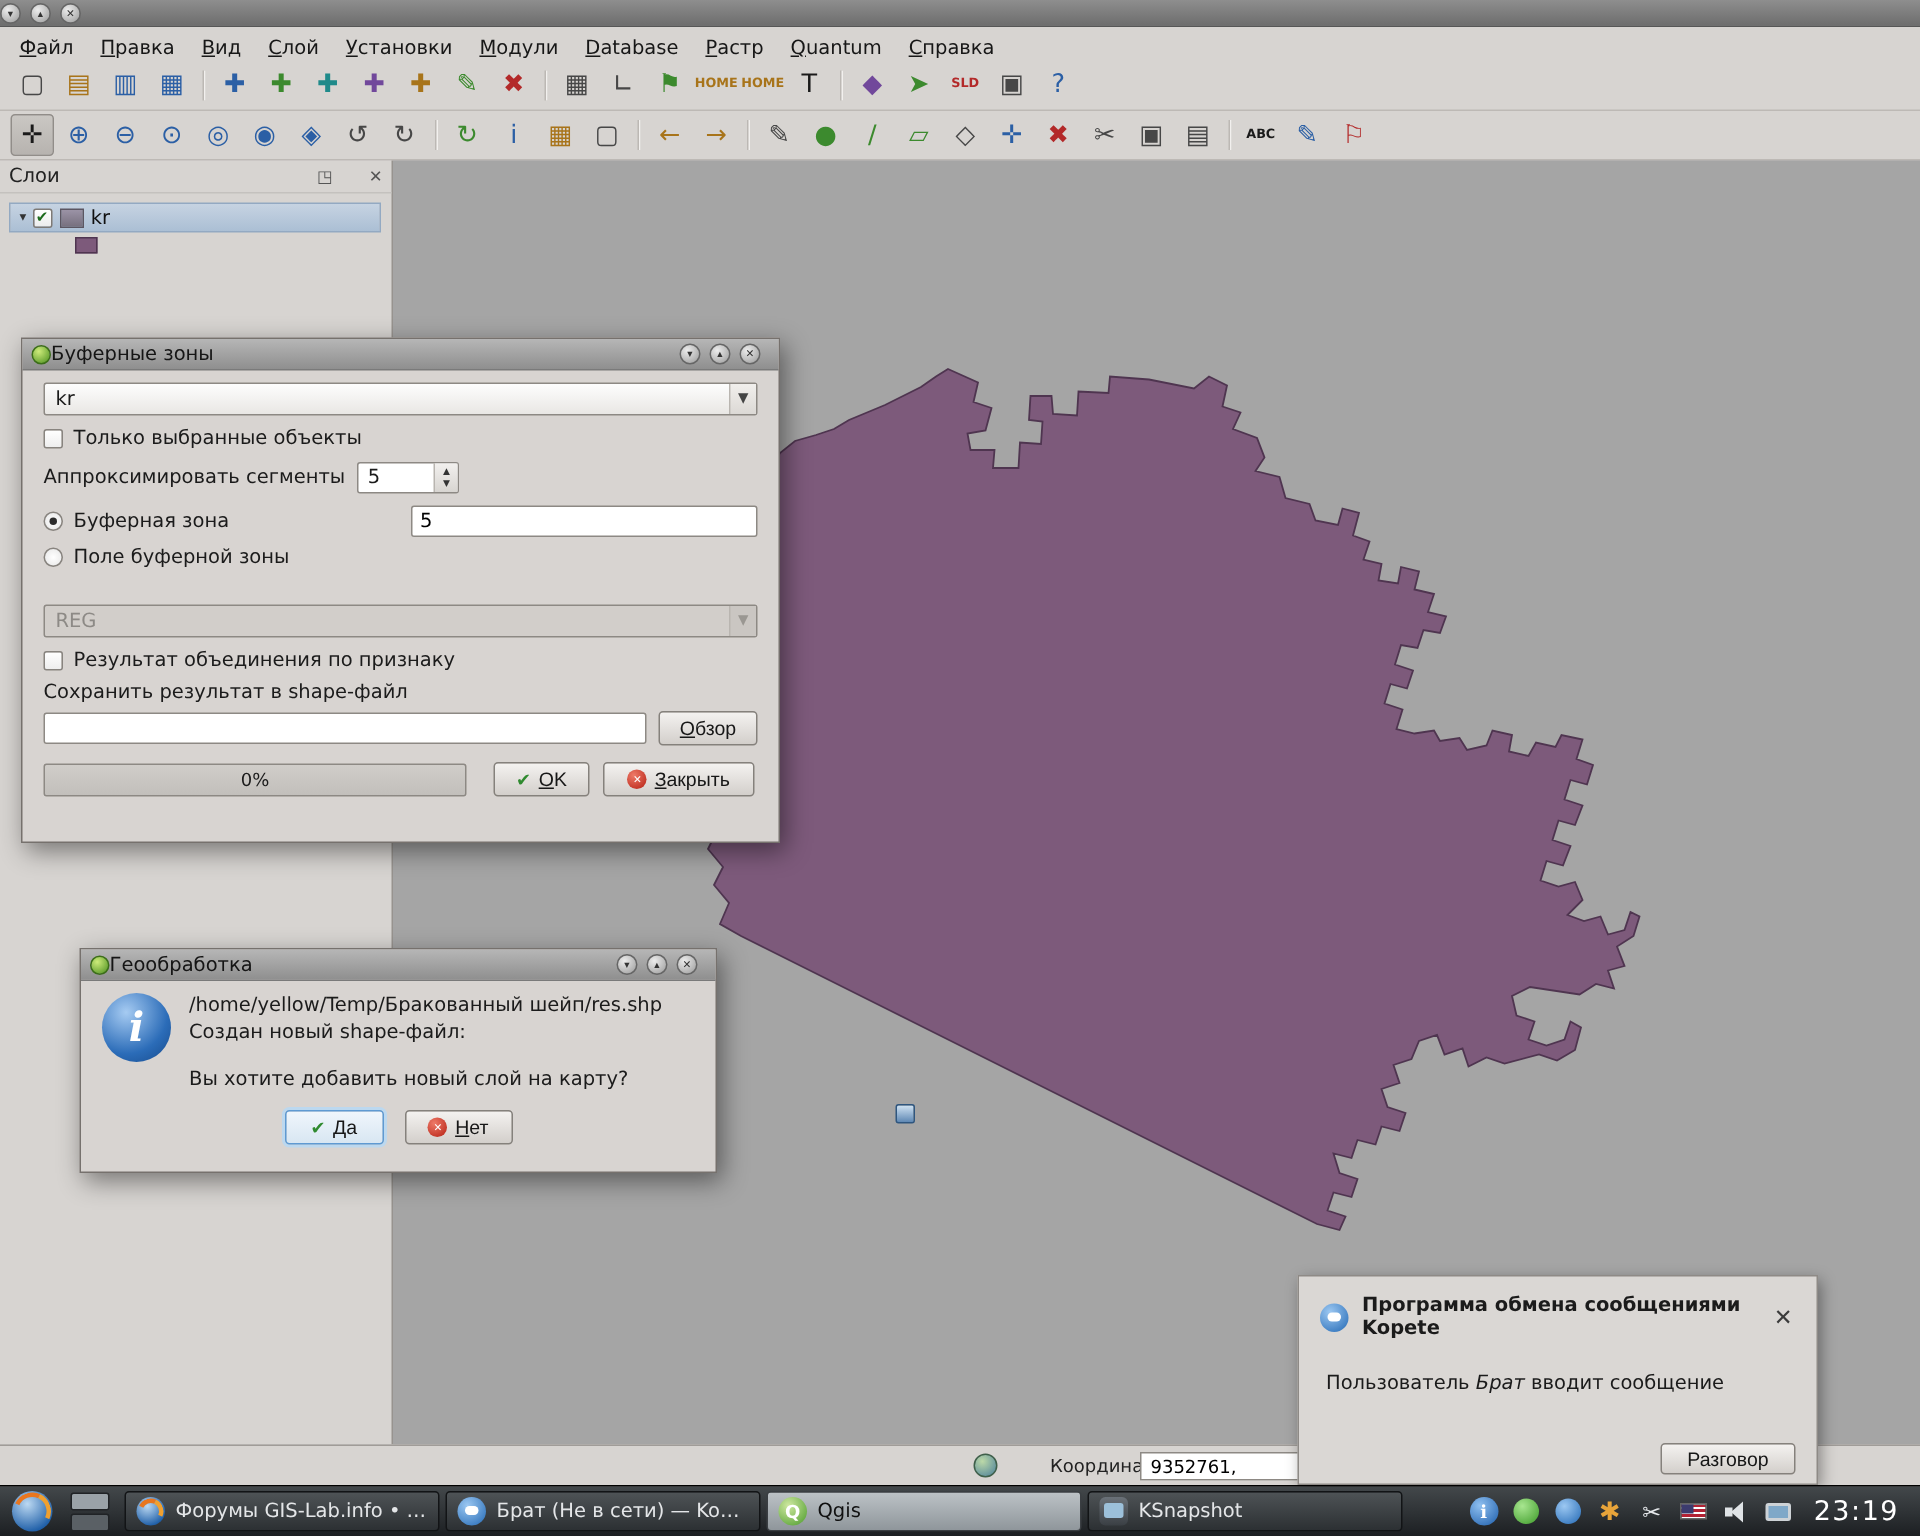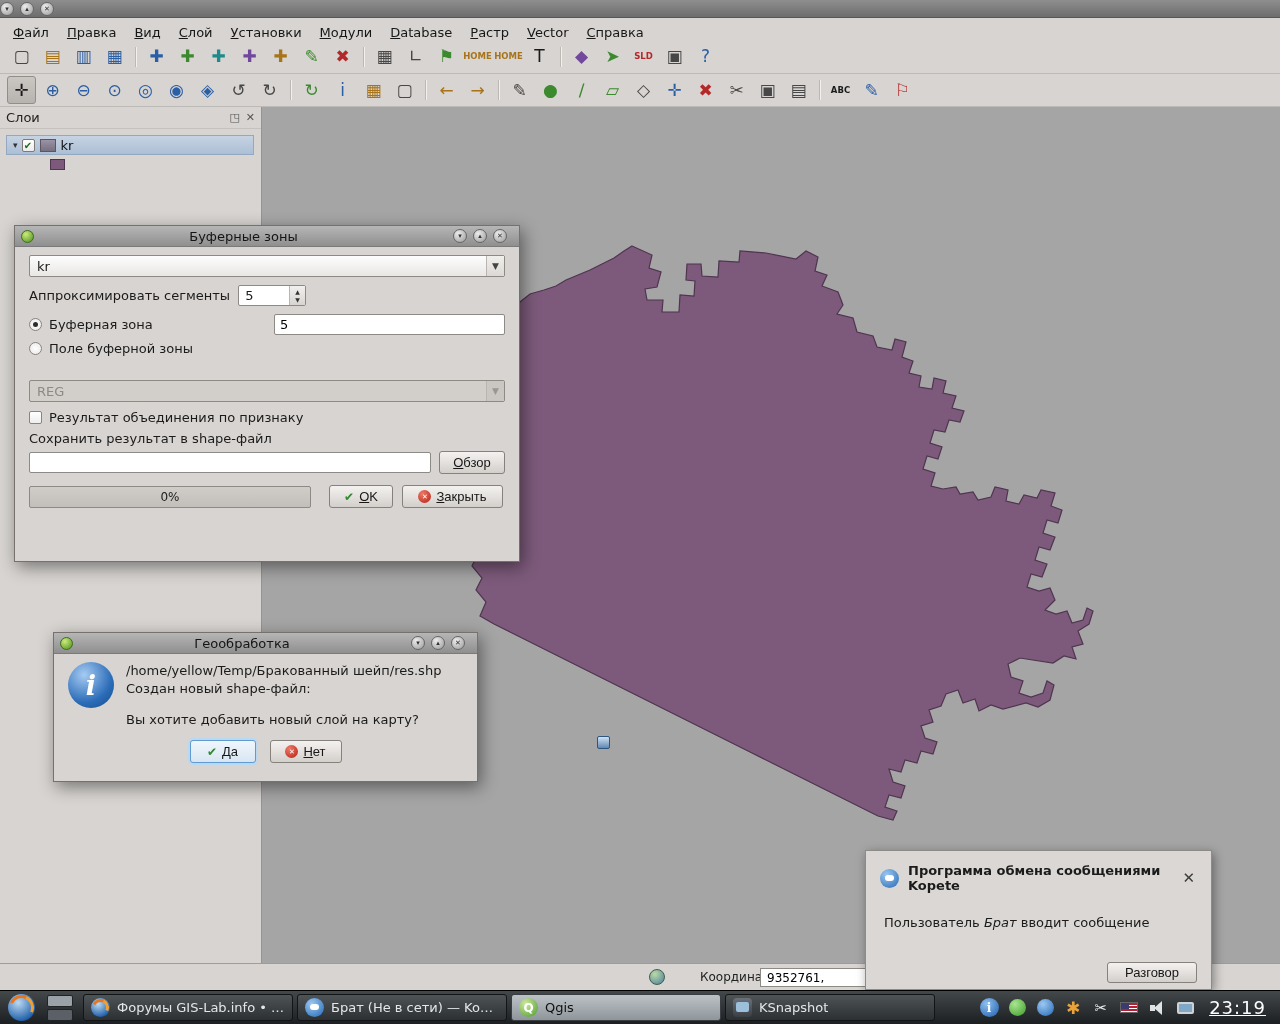--- a/index.html
+++ b/index.html
@@ -34,21 +34,21 @@
   .tbtn[data-name="pan-icon"] { background:linear-gradient(#cac7c3,#b7b3af); border:1px solid #918d89; }
   .t-gray{color:#474747} .t-blue{color:#2b5fa5} .t-green{color:#3c8a2e} .t-red{color:#b32929}
   .t-amber{color:#a8741a} .t-teal{color:#1f8a8a} .t-purple{color:#71489b} .t-dark{color:#1a1a1a}
   .t-mini{font-size:8.5px !important; font-weight:bold; letter-spacing:0;}
   .tsep{display:inline-block;width:2px;height:20px;background:#bcb8b4;border-right:1px solid #f2f0ee}
 
   
   #layers-panel { position:absolute; left:0; top:107px; width:262px; height:856px;
     background:#d7d4d1; border-right:1px solid #97938f; }
   #layers-panel .phead { height:22px; display:flex; align-items:center; padding:0 6px;
-    border-bottom:1px solid #c4c1be; font-size:13px; color:#222; }
+    border-bottom:1px solid #c4c1be; font-size:13px; color:#222;gap:18px; }
   #layers-panel .phead .sp { flex:1; }
   .pico { font-size:11px; color:#555; margin-left:6px; }
   .ltree { padding:6px 0 0 6px; }
   .lrow { display:flex; align-items:center; height:20px; padding-left:6px;
     background:linear-gradient(#c6d3e2,#abbfd4); border:1px solid #93a9c2; width:248px; }
   .expander { font-size:9px; color:#333; margin-right:4px; }
   .cbx { width:13px; height:13px; border:1px solid #7e7a76; border-radius:2px;
     background:linear-gradient(#fff,#ececec); display:inline-flex; align-items:center; justify-content:center;
     font-size:10px; color:#1d6b1d; margin-right:5px; }
   .layer-thumb { width:16px; height:13px; background:linear-gradient(#9b93a6,#77707f); border:1px solid #5c5662; margin-right:5px; }
@@ -61,21 +61,21 @@
   #map-canvas svg { position:absolute; left:0; top:0; }
   .map-marker { position:absolute; left:335px; top:629px; width:13px; height:13px;
     background:linear-gradient(#cfe2f2,#5f88b4); border:1px solid #2f567f; border-radius:2px; }
 
   
   .dlg { position:absolute; background:#d8d4d1; border:1px solid #76716d; box-shadow:3px 5px 16px rgba(0,0,0,.45); }
   .dlg-tb { height:21px; background:linear-gradient(#b6b6b6,#8f8f8f); border-bottom:1px solid #7a7a7a;
     display:flex; align-items:center; padding:0 6px; }
   .dlg-ico { width:13px; height:13px; border-radius:50%;
     background:radial-gradient(circle at 35% 30%,#cdeb7a,#4b8f1f); border:1px solid #3c6e1a; flex:none; }
-  .dlg-title { flex:1; text-align:center; font-size:13px; color:#151515; }
+  .dlg-title { flex:1; text-align:left; font-size:13px; color:#151515; }
   .dlg-body { padding:8px 14px 12px; font-size:13px; }
 
   
   .combo { height:22px; border:1px solid #8d8984; border-radius:2px;
     background:linear-gradient(#fdfdfd,#e9e7e4); display:flex; align-items:center; padding-left:7px; }
   .combo .arrow { margin-left:auto; font-size:9px; color:#444; border-left:1px solid #b9b5b0;
     padding:0 5px; height:100%; display:flex; align-items:center; background:linear-gradient(#f1efec,#dcd9d5); }
   .combo.disabled { background:#d2cecA; color:#8d8a86; }
   .combo.disabled .arrow { color:#9a9792; background:#cac6c2; }
   .cb { width:13px; height:13px; border:1px solid #88847f; border-radius:2px;
@@ -171,21 +171,21 @@
   .tray-blue { width:17px; height:17px; border-radius:50%; background:radial-gradient(circle at 35% 30%,#9cc8f2,#2268b4); }
   .tray-gear { color:#e8a43a; font-size:17px; }
   .tray-klipper { color:#e6e9ec; font-size:15px; }
   .tray-flag { width:18px; height:11px; background:repeating-linear-gradient(180deg,#b22234 0 1.6px,#fff 1.6px 3.2px);
     position:relative; border:1px solid #666; }
   .tray-flag::after { content:""; position:absolute; left:0; top:0; width:8px; height:6px; background:#3c3b6e; }
   .tray-volume { position:relative; width:18px; height:18px; }
   .tray-volume::before { content:""; position:absolute; left:2px; top:6px; width:5px; height:6px; background:#dfe3e6; }
   .tray-volume::after { content:""; position:absolute; left:6px; top:2px; border:7px solid transparent; border-right:8px solid #dfe3e6; border-left:0; }
   .tray-display { width:17px; height:12px; border:2px solid #cdd2d6; border-radius:2px; background:#7fa8c8; }
-  #clock { color:#fff; font-size:18px; letter-spacing:1px; margin:0 10px 0 4px; flex:none;text-decoration:underline; }
+  #clock { color:#fff; font-size:18px; letter-spacing:1px; margin:0 10px 0 4px; flex:none; }
 </style>
 </head>
 <body>
 
 <div id="screen" data-name="desktop">
 
   <div id="titlebar" data-name="window-titlebar">
     <span class="wbtn" data-name="minimize-icon">▾</span>
     <span class="wbtn" data-name="maximize-icon">▴</span>
     <span class="wbtn" data-name="close-icon">✕</span>
@@ -193,21 +193,21 @@
 
   <div id="menubar" data-name="menu-bar">
     <span class="mitem" data-name="menu-item">Файл</span>
       <span class="mitem" data-name="menu-item">Правка</span>
       <span class="mitem" data-name="menu-item">Вид</span>
       <span class="mitem" data-name="menu-item">Слой</span>
       <span class="mitem" data-name="menu-item">Установки</span>
       <span class="mitem" data-name="menu-item">Модули</span>
       <span class="mitem" data-name="menu-item">Database</span>
       <span class="mitem" data-name="menu-item">Растр</span>
-      <span class="mitem" data-name="menu-item">Vector</span>
+      <span class="mitem" data-name="menu-item">Quantum</span>
       <span class="mitem" data-name="menu-item">Справка</span>
   </div>
 
   <div id="toolbar1" class="toolbar" data-name="toolbar-row-1">
 
       <span class="tbtn" data-name="new-project-icon">
         <span data-name="toolbar-glyph" class="t-gray">▢</span>
       </span>
 
       <span class="tbtn" data-name="open-project-icon">
@@ -471,20 +471,24 @@
       <span class="dlg-ico" data-name="qgis-dialog-icon"></span>
       <span class="dlg-title" data-name="dialog-title">Буферные зоны</span>
       <span class="wbtn" data-name="dialog-minimize-icon">▾</span>
       <span class="wbtn" data-name="dialog-maximize-icon">▴</span>
       <span class="wbtn" data-name="dialog-close-icon">✕</span>
     </div>
     <div class="dlg-body">
       <div class="combo" style="margin-bottom:8px" data-name="source-layer-combobox">
         <span data-name="combobox-value">kr</span>
         <span class="arrow" data-name="chevron-down-icon">▼</span>
+      </div>
+      <div class="row" style="margin-bottom:8px" data-name="only-selected-row">
+        <span class="cb" data-name="only-selected-checkbox"></span>
+        <span data-name="only-selected-label">Только выбранные объекты</span>
       </div>
       <div class="row" style="margin-bottom:8px" data-name="segments-row">
         <span data-name="segments-label">Аппроксимировать сегменты</span>
         <span class="spin" data-name="segments-spinner">
           <span class="val" data-name="spinner-value">5</span>
           <span class="arrows" data-name="spinner-arrows-icon">
               <span>▲</span>
               <span>▼</span>
             </span>
         </span>

